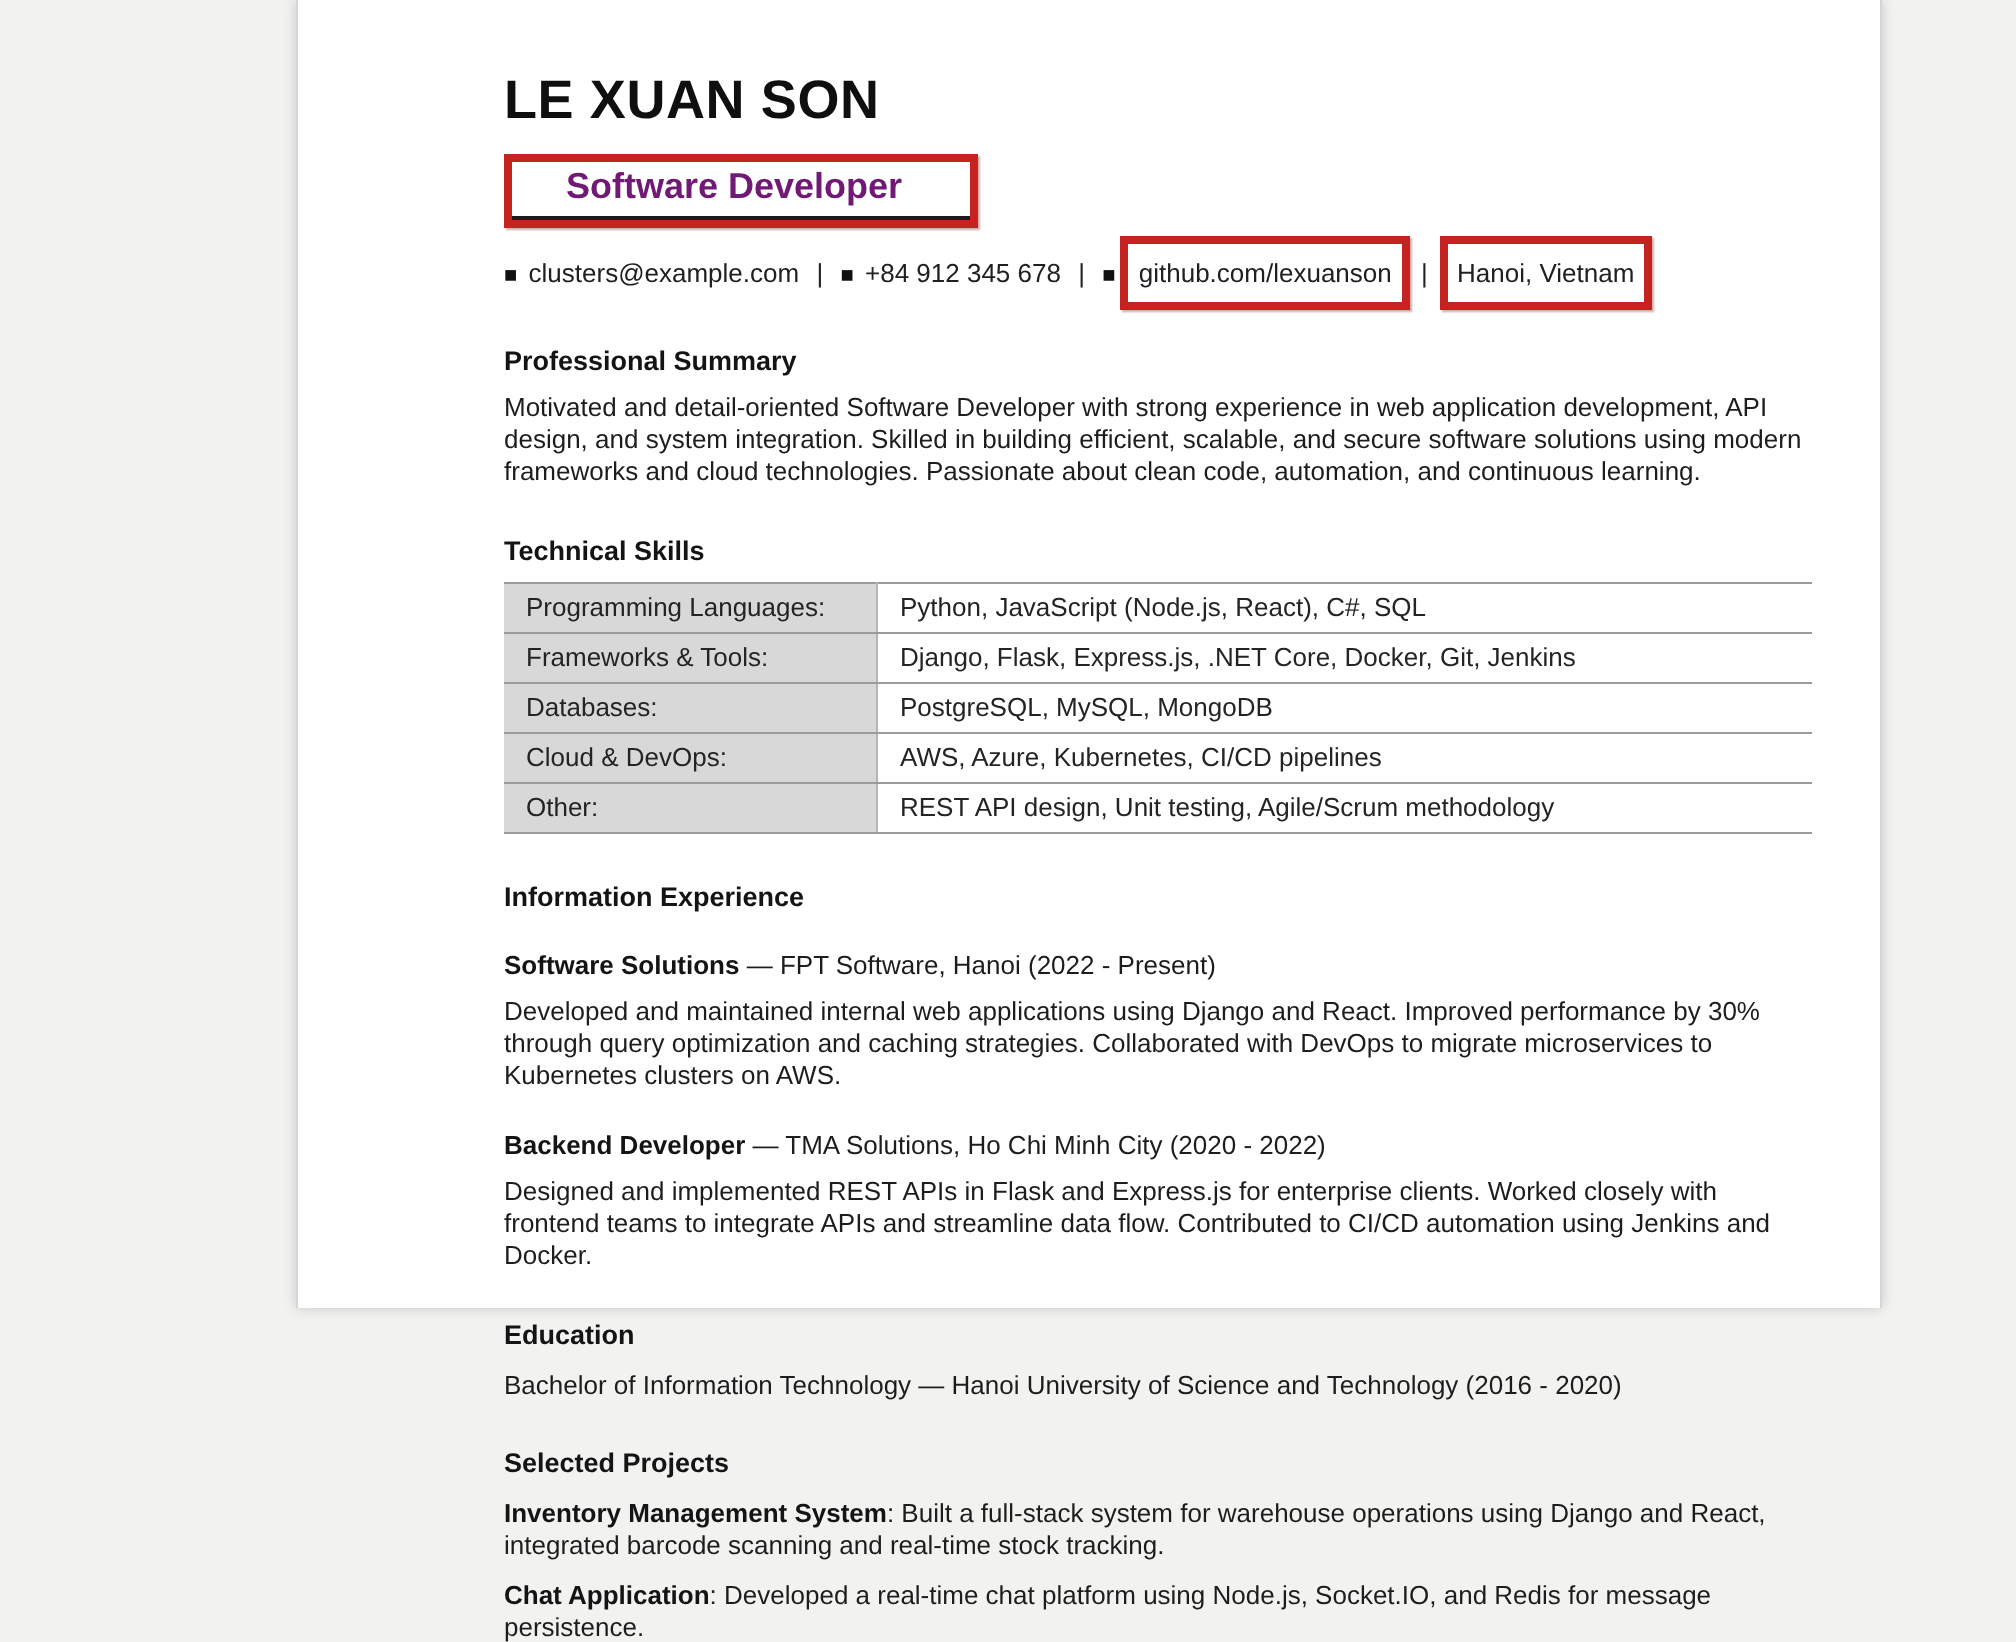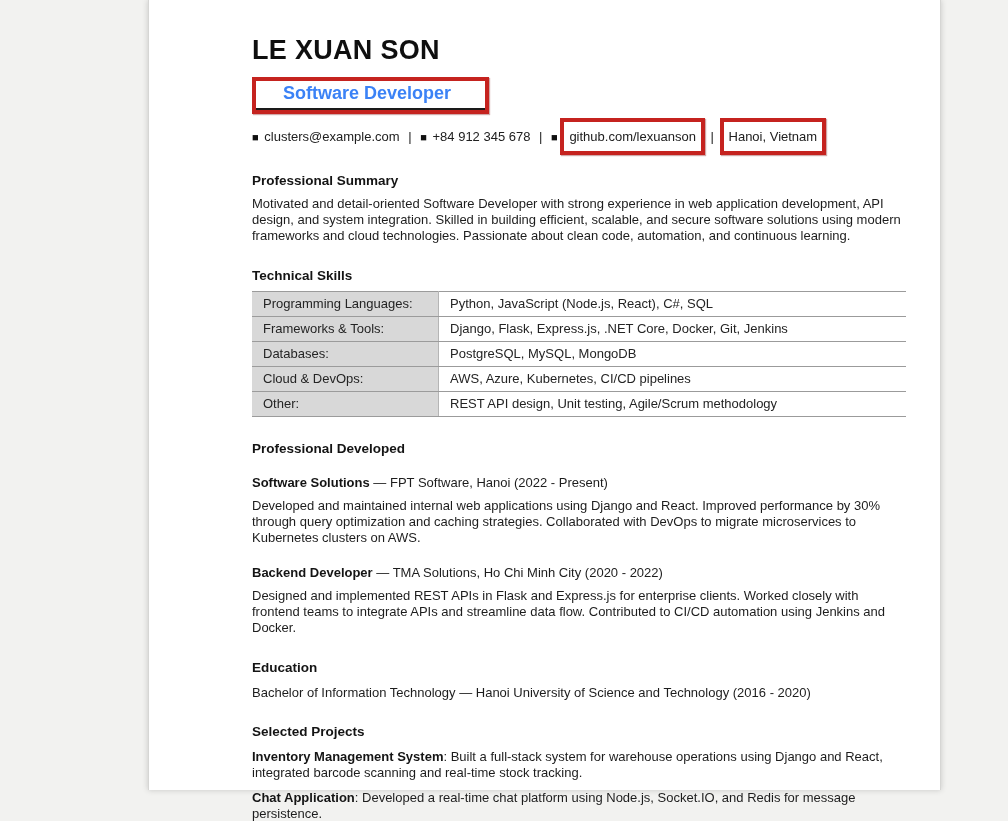--- a/index.html
+++ b/index.html
@@ -15,21 +15,21 @@
   .viewport {
     position: relative;
     width: 1008px;
     height: 821px;
   }
   .page {
     position: absolute;
     left: 148px;
     top: 0;
     width: 793px;
-    height: 790px;
+    height: 654px;
     background: #ffffff;
     border-left: 1px solid #d6d6d4;
     border-right: 1px solid #d6d6d4;
     box-shadow: 0 0 6px rgba(0,0,0,0.18);
     box-sizing: border-box;
   }
   .content {
     padding: 28px 34px 0 103px;
   }
   h1.name {
@@ -41,21 +41,21 @@
   }
   .title-annotation {
     display: inline-block;
     border: 4px solid #c5231f;
     margin-top: 11px;
     box-shadow: 1px 1px 1px rgba(120,10,10,0.35);
   }
   h2.job-title {
     font-size: 18px;
     font-weight: bold;
-    color: #3b82f6;
+    color: #701a75;
     margin: 0;
     padding: 2px 34px 4px 27px;
     border-bottom: 2px solid #1a1a1a;
     white-space: nowrap;
   }
   .contact {
     margin-top: 15px;
     height: 21px;
     font-size: 13px;
     color: #202020;
@@ -182,21 +182,21 @@
             </tr>
             <tr>
               <td class="label">Other:</td>
               <td>REST API design, Unit testing, Agile/Scrum methodology</td>
             </tr>
           </tbody>
         </table>
       </section>
 
       <section>
-        <div class="section-heading">Professional Developed</div>
+        <div class="section-heading">Information Experience</div>
 
         <p class="job-head"><strong>Software Solutions</strong><span> — FPT Software, Hanoi (2022 - Present)</span></p>
         <p class="body-text">Developed and maintained internal web applications using Django and React. Improved performance by 30% through query optimization and caching strategies. Collaborated with DevOps to migrate microservices to Kubernetes clusters on AWS.</p>
 
         <p class="job-head"><strong>Backend Developer</strong><span> — TMA Solutions, Ho Chi Minh City (2020 - 2022)</span></p>
         <p class="body-text">Designed and implemented REST APIs in Flask and Express.js for enterprise clients. Worked closely with frontend teams to integrate APIs and streamline data flow. Contributed to CI/CD automation using Jenkins and Docker.</p>
       </section>
 
       <section>
         <div class="section-heading">Education</div>

